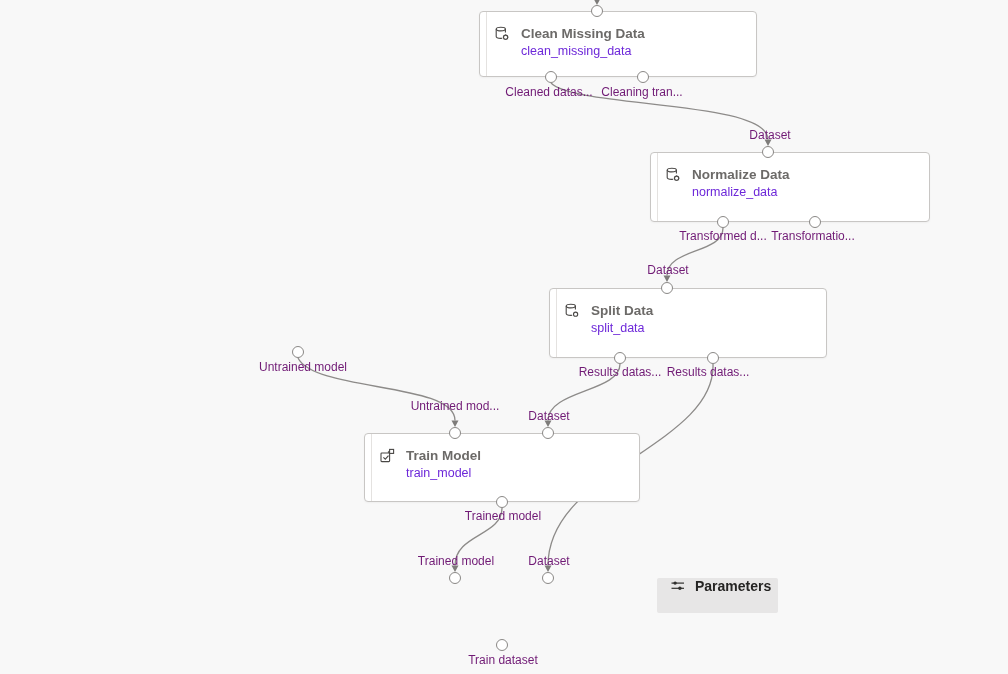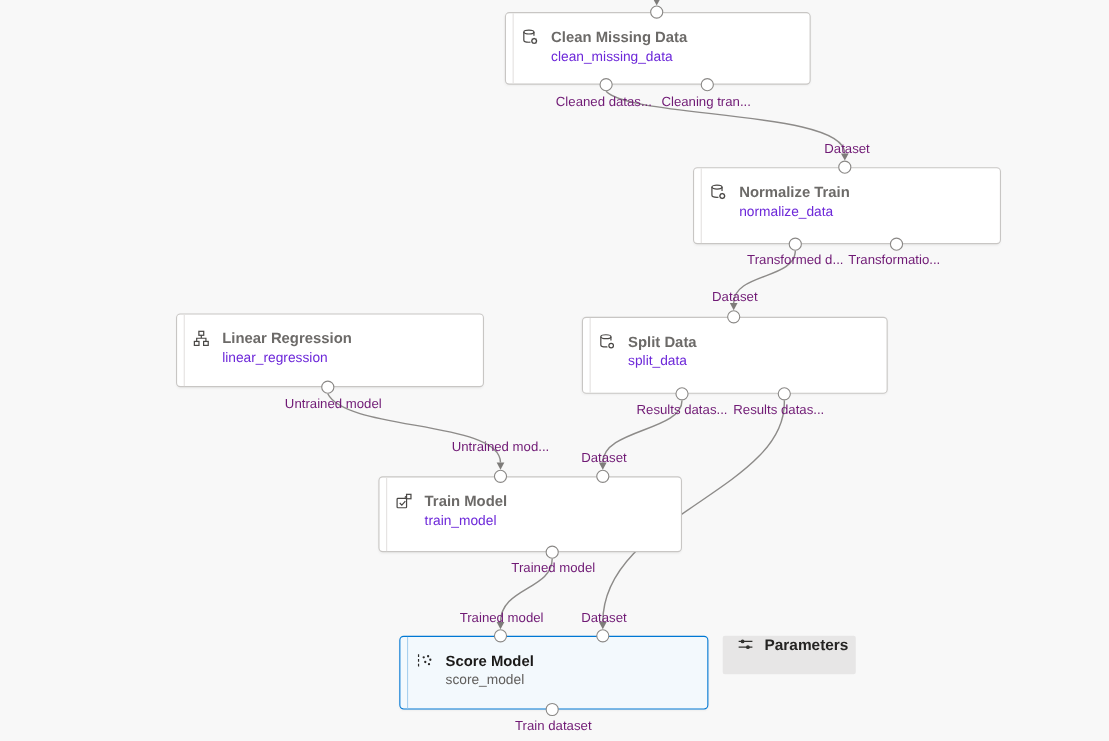--- a/index.html
+++ b/index.html
@@ -8,20 +8,21 @@
     background:#f8f8f8;
     font-family:"Liberation Sans","DejaVu Sans",sans-serif;
   }
   svg.edges{position:absolute;left:0;top:0;z-index:1;}
   .node{
     position:absolute;box-sizing:border-box;z-index:2;
     background:#ffffff;border:1px solid #c8c6c4;border-radius:4px;
     display:flex;align-items:flex-start;
     padding:13px 10px 0 14px;
     box-shadow:0 1px 2px rgba(0,0,0,0.04);
+    margin-left:20px;
   }
   .node::before{
     content:'';position:absolute;left:6px;top:0;bottom:0;width:1px;background:#e4e2e0;
   }
   .node.selected{border:1.5px solid #0078d4;background:#f3f9fd;}
   .node.selected::before{background:#a9d0ee;left:6px;}
   .node .icon{margin-right:11px;margin-top:1px;flex:0 0 auto;display:block;}
   .ntitle{font-size:13.5px;font-weight:600;color:#6c6a68;line-height:18px;white-space:nowrap;}
   .nsub{font-size:12.5px;font-weight:400;color:#6d28d9;line-height:17px;white-space:nowrap;}
   .selected .ntitle{color:#1b1a19;}
@@ -88,39 +89,25 @@
     <span class="icon">
       <svg width="16" height="16" viewBox="0 0 16 16" fill="none" stroke="#494745" stroke-width="1.1">
         <ellipse cx="6.8" cy="3.1" rx="4.6" ry="1.8"></ellipse>
         <path d="M2.2 3.1 V10.6 c0,1 2,1.8 4.6,1.8 0.5,0 1,0 1.4-0.1"></path>
         <path d="M11.4 3.1 V6.6"></path>
         <circle cx="11.6" cy="11.2" r="2.1"></circle>
         <path d="M11.6 8.4 v0.7 M11.6 13.3 v0.7 M8.8 11.2 h0.7 M13.7 11.2 h0.7 M9.7 9.3 l0.5 0.5 M13 12.6 l0.5 0.5 M13.5 9.3 l-0.5 0.5 M10.2 12.6 l-0.5 0.5" stroke-width="0.9"></path>
       </svg>
     </span>
     <span class="ntext">
-      <span class="ntitle" style="display:block">Normalize Train</span>
+      <span class="ntitle" style="display:block">Normalize Data</span>
       <span class="nsub" style="display:block">normalize_data</span>
     </span>
   </div>
 
-  <div class="node" style="left:160px;top:285px;width:280px;height:67px">
-    <span class="icon">
-      <svg width="16" height="16" viewBox="0 0 16 16" fill="none" stroke="#494745" stroke-width="1.1">
-        <rect x="5.8" y="1.2" width="4.4" height="3.6"></rect>
-        <path d="M8 4.8 V7.5 M3.8 10.3 V7.5 H12.2 V10.3"></path>
-        <rect x="1.7" y="10.4" width="4.2" height="3.6"></rect>
-        <rect x="10.1" y="10.4" width="4.2" height="3.6"></rect>
-      </svg>
-    </span>
-    <span class="ntext">
-      <span class="ntitle" style="display:block">Linear Regression</span>
-      <span class="nsub" style="display:block">linear_regression</span>
-    </span>
-  </div>
 
   <div class="node" style="left:529px;top:288px;width:278px;height:70px">
     <span class="icon">
       <svg width="16" height="16" viewBox="0 0 16 16" fill="none" stroke="#494745" stroke-width="1.1">
         <ellipse cx="6.8" cy="3.1" rx="4.6" ry="1.8"></ellipse>
         <path d="M2.2 3.1 V10.6 c0,1 2,1.8 4.6,1.8 0.5,0 1,0 1.4-0.1"></path>
         <path d="M11.4 3.1 V6.6"></path>
         <circle cx="11.6" cy="11.2" r="2.1"></circle>
       </svg>
     </span>
@@ -138,38 +125,20 @@
         <rect x="10.6" y="1.4" width="4" height="4"></rect>
         <path d="M9.4 5 V3.4 h1.2" stroke-width="0.9"></path>
       </svg>
     </span>
     <span class="ntext">
       <span class="ntitle" style="display:block">Train Model</span>
       <span class="nsub" style="display:block">train_model</span>
     </span>
   </div>
 
-  <div class="node selected" style="left:363px;top:578px;width:281px;height:67px">
-    <span class="icon">
-      <svg width="16" height="16" viewBox="0 0 16 16" fill="none" stroke="#2b2a29" stroke-width="1.1">
-        <path d="M2.5 1.8 V14.2" stroke-dasharray="2.4 1.9"></path>
-        <g fill="#2b2a29" stroke="none">
-          <circle cx="7.2" cy="4.6" r="1.05"></circle>
-          <circle cx="11.2" cy="3.6" r="1.05"></circle>
-          <circle cx="13.2" cy="6.8" r="1.05"></circle>
-          <circle cx="8.6" cy="8.8" r="1.05"></circle>
-          <circle cx="12" cy="10.8" r="1.05"></circle>
-        </g>
-      </svg>
-    </span>
-    <span class="ntext">
-      <span class="ntitle" style="display:block">Score Model</span>
-      <span class="nsub" style="display:block">score_model</span>
-    </span>
-  </div>
 
   <div class="port" style="left:597px;top:11px"></div>
   <div class="port" style="left:551px;top:77px"></div>
   <div class="port" style="left:643px;top:77px"></div>
   <div class="port" style="left:768px;top:152px"></div>
   <div class="port" style="left:723px;top:222px"></div>
   <div class="port" style="left:815px;top:222px"></div>
   <div class="port" style="left:298px;top:352px"></div>
   <div class="port" style="left:667px;top:288px"></div>
   <div class="port" style="left:620px;top:358px"></div>

